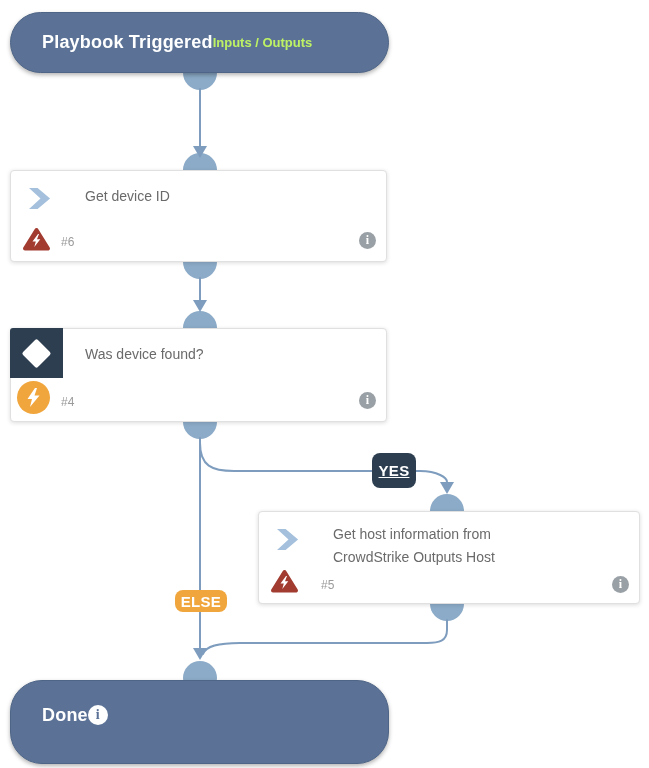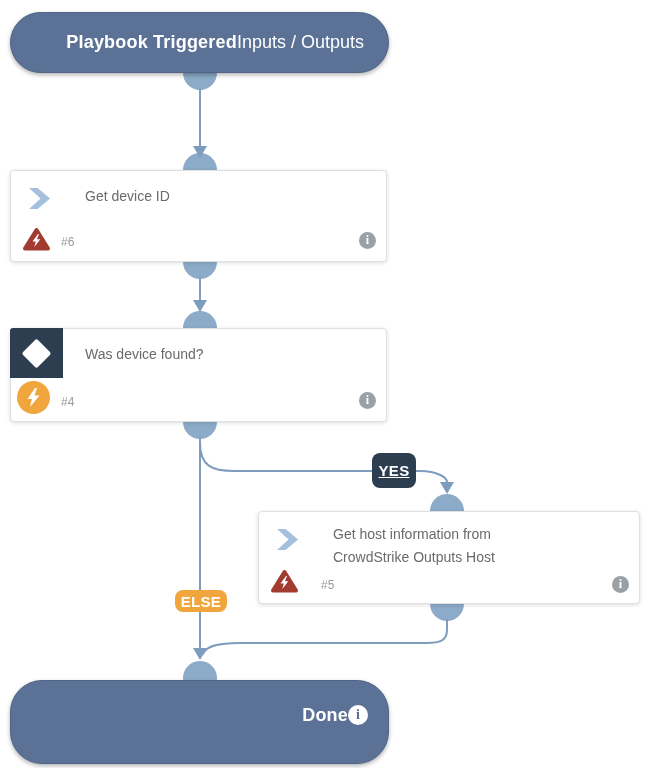--- a/index.html
+++ b/index.html
@@ -8,27 +8,27 @@
     font-family:"Liberation Sans",sans-serif;
   }
   
   svg.connectors{position:absolute;left:0;top:0;z-index:1;}
   .node-dot{fill:var(--connector);}
   .edge{stroke:var(--line);stroke-width:2;fill:none;stroke-linecap:round;}
   .arrowhead{fill:var(--line);}
   
   .pill{
     position:absolute;z-index:2;background:var(--pill);
-    display:flex;align-items:center;justify-content:flex-end;
+    display:flex;align-items:center;justify-content:flex-start;
     box-shadow:0 2px 4px rgba(0,0,0,0.3);border:1px solid #4e6587;box-sizing:border-box;
   }
   .pill-start{left:10px;top:12px;width:379px;height:61px;border-radius:31px;padding:0 24px 0 31px;}
   .pill-end{left:10px;top:680px;width:379px;height:84px;border-radius:32px;padding:0 20px 14px 31px;}
   .pill-title{color:#ffffff;font-size:18px;font-weight:600;letter-spacing:.2px;}
-  .pill-io{color:#ffffff;font-size:18px;font-weight:400;cursor:pointer;}
+  .pill-io{color:#bef264;font-size:13px;font-weight:700;cursor:pointer;}
   
   .card{
     position:absolute;z-index:2;background:#ffffff;border:1px solid #e0e0e0;border-radius:4px;
     box-shadow:0 1px 4px rgba(0,0,0,0.14);box-sizing:border-box;
   }
   .card1{left:10px;top:170px;width:377px;height:92px;}
   .card2{left:10px;top:328px;width:377px;height:94px;}
   .card3{left:258px;top:511px;width:382px;height:93px;}
   .card-title{
     position:absolute;left:62px;top:14px;font-size:14px;color:#6a6a6a;line-height:23px;margin-left:12px;

